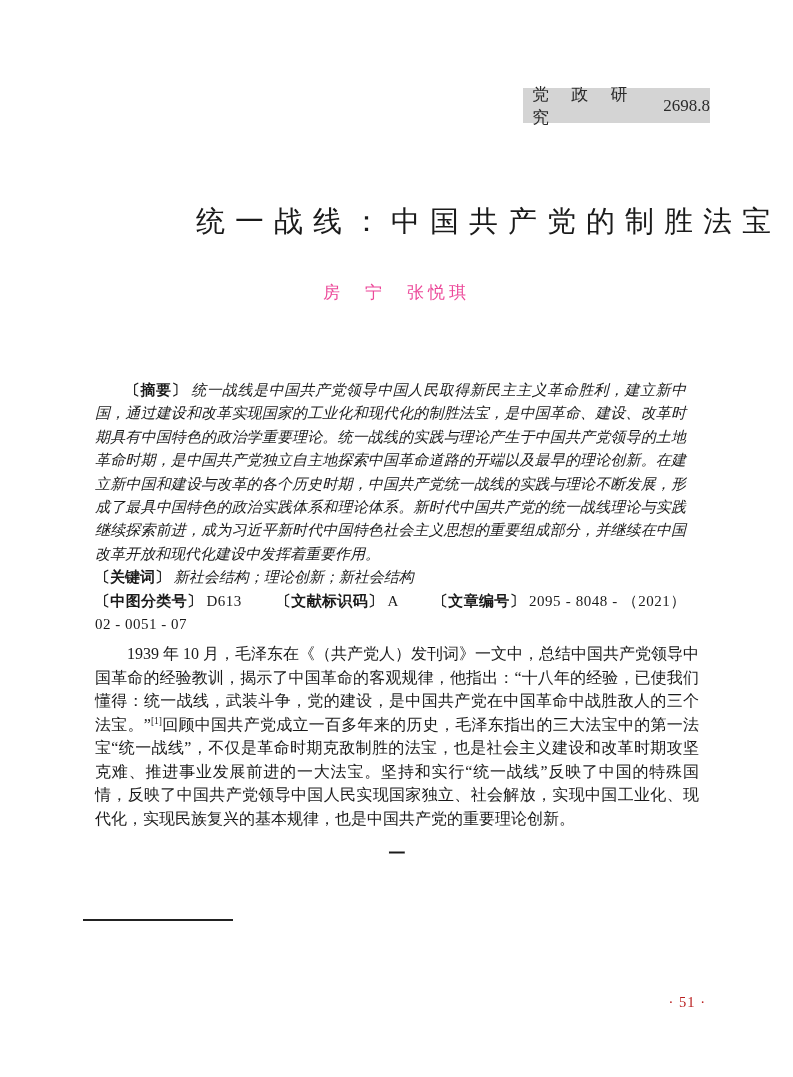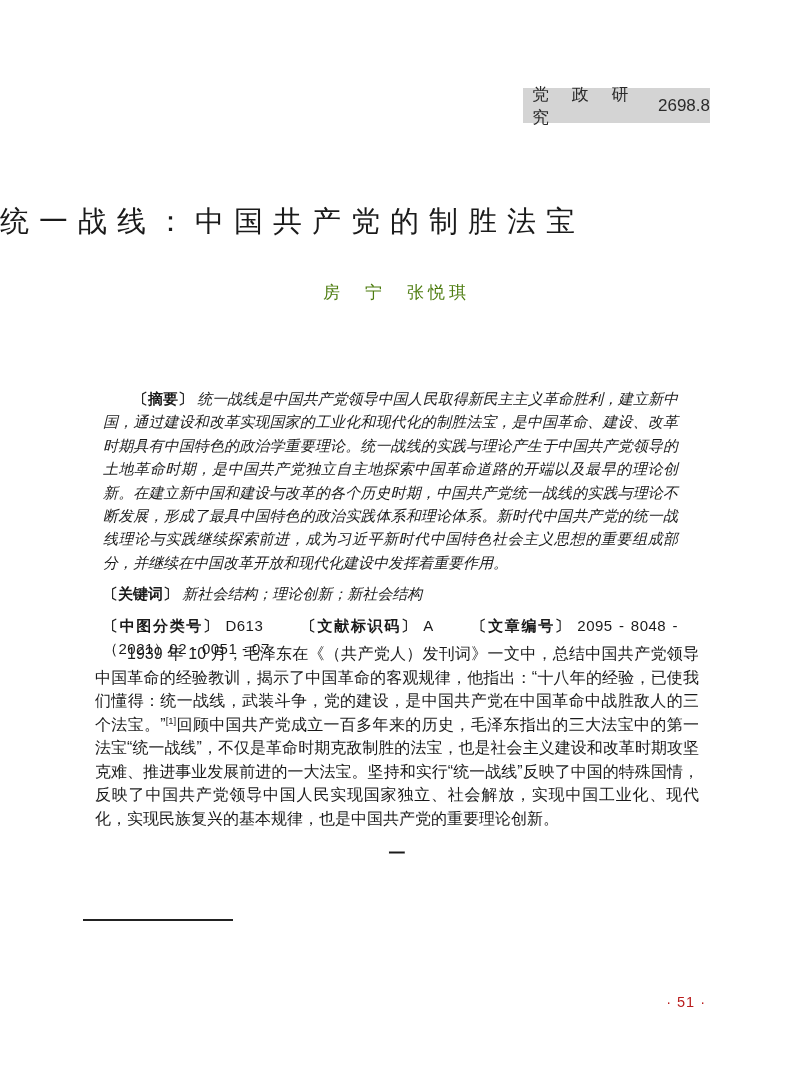--- a/index.html
+++ b/index.html
@@ -2,21 +2,21 @@
 <html lang="zh"><head>
 <meta charset="utf-8">
 <style>
   html, body { margin: 0; padding: 0; background: #ffffff; }
   .page {
     position: relative;
     width: 793px;
     height: 1077px;
     background: #ffffff;
     color: #1a1a1a;
-    font-family: Liberation Sans, sans-serif;
+    font-family: Liberation Serif, serif;
     overflow: hidden;
   }
   
   .header-box {
     position: absolute;
     top: 88px; left: 523px;
     width: 187px; height: 35px;
     background: #d4d4d4;
     display: flex;
     align-items: center;
@@ -25,43 +25,43 @@
     font-size: 17px;
     color: #2b2b2b;
   }
   .header-box .jname { letter-spacing: 9px; margin-left: 9px; }
   .header-box .issue { letter-spacing: 0; }
 
   
   .title {
     position: absolute;
     top: 202px; left: 0; right: 12px;
-    text-align: left;
+    text-align: right;
     font-size: 29px;
     letter-spacing: 10px;
     font-weight: 500;
   }
   .authors {
     position: absolute;
     top: 281px; left: 0; right: 0;
     text-align: center;
     font-size: 17px;
     letter-spacing: 4px;
-    color: #4d7c0f;
+    color: #ec4899;
   }
 
   
   .meta-block {
     position: absolute;
     top: 379px; left: 95px;
     width: 591px;
     font-size: 15px;
     line-height: 23.4px;
   }
-  .meta-block p { margin: 8px; text-align: justify; }
+  .meta-block p { margin: 0; text-align: justify; }
   .abstract-p { text-indent: 2em; }
   .kai { font-style: italic; }
   .lbl { font-weight: bold; font-style: normal; }
   .meta-line { margin-top: 0; }
   .clc-line .sep { display: inline-block; width: 26px; }
   .roman { font-style: normal; letter-spacing: 0.5px; }
 
   
   .body-block {
     position: absolute;

